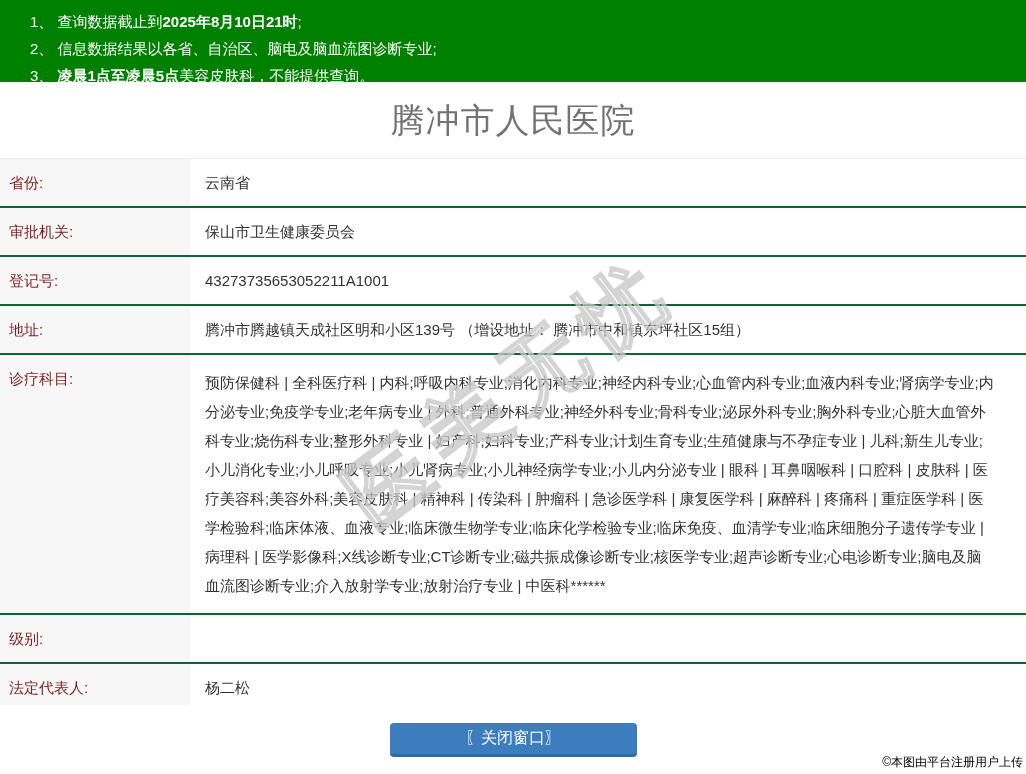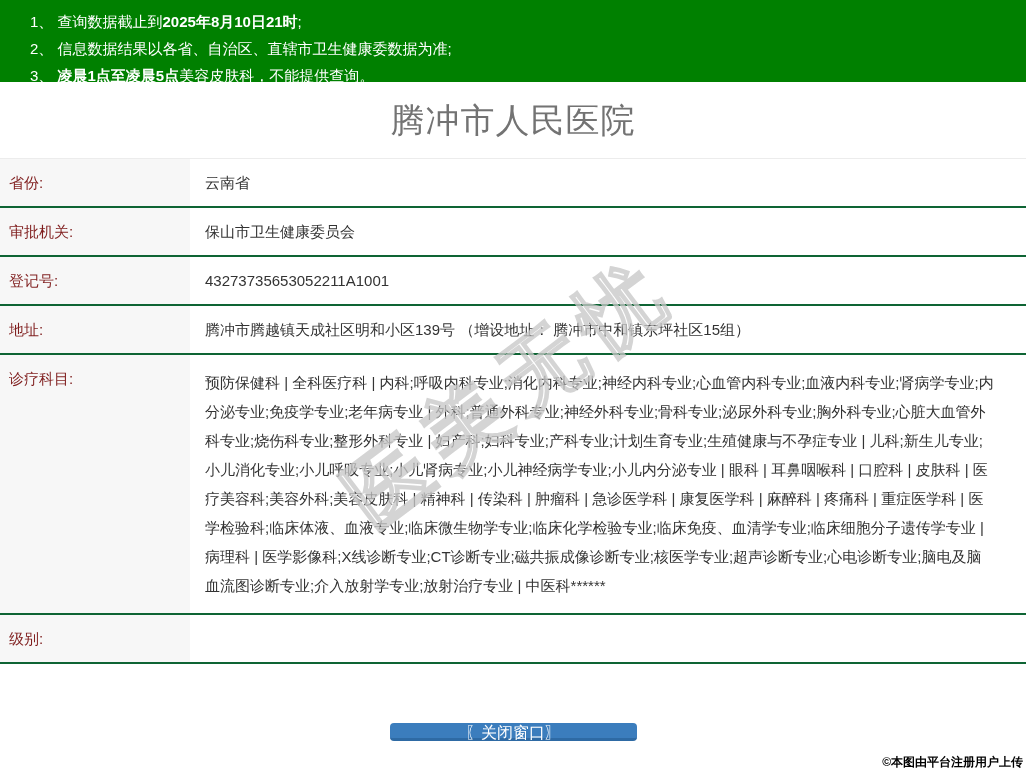--- a/index.html
+++ b/index.html
@@ -39,21 +39,21 @@
     padding:14px 6px 14px 9px;
     color:#7f1d1d;
     line-height:19px;
   }
   .row-value { flex:1; padding:14px 32px 14px 15px; line-height:19px; color:#333; }
   .row.tall .row-value { line-height:29px; padding-top:13px; padding-bottom:13px; }
   
   .button-area { height:56px; display:flex; justify-content:center; align-items:flex-start; }
   .close-btn {
     margin-top:18px;
-    width:247px; height:18px;
+    width:247px; height:34px;
     background:#3b7dbd;
     border:none;
     border-bottom:3px solid #2e6aa4;
     border-radius:4px;
     color:#ffffff;
     font-size:16px;
     font-family:"Liberation Sans", sans-serif;
     cursor:pointer;
   }
   
@@ -71,32 +71,32 @@
     opacity:.78;
     pointer-events:none;
     white-space:nowrap;
     z-index:5;
   }
   
   .credit {
     position:absolute;
     right:3px; bottom:3px;
     font-size:12px;
-    font-weight:bold;
+    font-weight:normal;
     color:#000;
     text-shadow:-1px -1px 0 #fff, 1px -1px 0 #fff, -1px 1px 0 #fff, 1px 1px 0 #fff;
     z-index:6;
   }
 </style>
 </head>
 <body>
 
 <div class="banner">
   <div class="line"><span>1、 </span><span>查询数据截止到</span><span class="seg-bold">2025年8月10日21时</span><span>;</span></div>
-  <div class="line"><span>2、 </span><span>信息数据结果以各省、自治区、直辖市卫生健康委数据为准;</span><span class="seg-bold"></span><span></span></div>
+  <div class="line"><span>2、 </span><span>信息数据结果以各省、自治区、脑电及脑血流图诊断专业;</span><span class="seg-bold"></span><span></span></div>
   <div class="line"><span>3、 </span><span></span><span class="seg-bold">凌晨1点至凌晨5点</span><span>美容皮肤科，不能提供查询。</span></div>
 </div>
 
 <div class="main">
   <h1 class="page-title">腾冲市人民医院</h1>
   <div class="info-table">
   <div class="row">
     <div class="row-label">省份:</div>
     <div class="row-value">云南省</div>
   </div>
@@ -118,20 +118,24 @@
 
   <div class="row tall">
     <div class="row-label">诊疗科目:</div>
     <div class="row-value">预防保健科 | 全科医疗科 | 内科;呼吸内科专业;消化内科专业;神经内科专业;心血管内科专业;血液内科专业;肾病学专业;内分泌专业;免疫学专业;老年病专业 | 外科;普通外科专业;神经外科专业;骨科专业;泌尿外科专业;胸外科专业;心脏大血管外科专业;烧伤科专业;整形外科专业 | 妇产科;妇科专业;产科专业;计划生育专业;生殖健康与不孕症专业 | 儿科;新生儿专业;小儿消化专业;小儿呼吸专业;小儿肾病专业;小儿神经病学专业;小儿内分泌专业 | 眼科 | 耳鼻咽喉科 | 口腔科 | 皮肤科 | 医疗美容科;美容外科;美容皮肤科 | 精神科 | 传染科 | 肿瘤科 | 急诊医学科 | 康复医学科 | 麻醉科 | 疼痛科 | 重症医学科 | 医学检验科;临床体液、血液专业;临床微生物学专业;临床化学检验专业;临床免疫、血清学专业;临床细胞分子遗传学专业 | 病理科 | 医学影像科;X线诊断专业;CT诊断专业;磁共振成像诊断专业;核医学专业;超声诊断专业;心电诊断专业;脑电及脑血流图诊断专业;介入放射学专业;放射治疗专业 | 中医科******</div>
   </div>
 
   <div class="row">
     <div class="row-label">级别:</div>
   </div>
 
+  <div class="row">
+    <div class="row-label">法定代表人:</div>
+    <div class="row-value">杨二松</div>
+  </div>
 </div>
 </div>
 
 <div class="button-area">
   <button class="close-btn">〖关闭窗口〗</button>
 </div>
 
 <div class="watermark">医美无忧</div>
 <div class="credit">©本图由平台注册用户上传</div>
 

